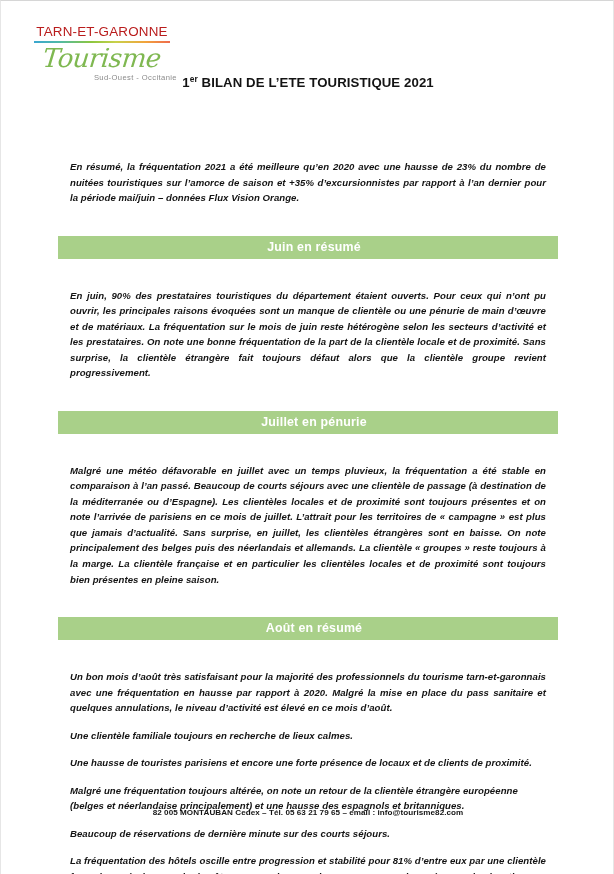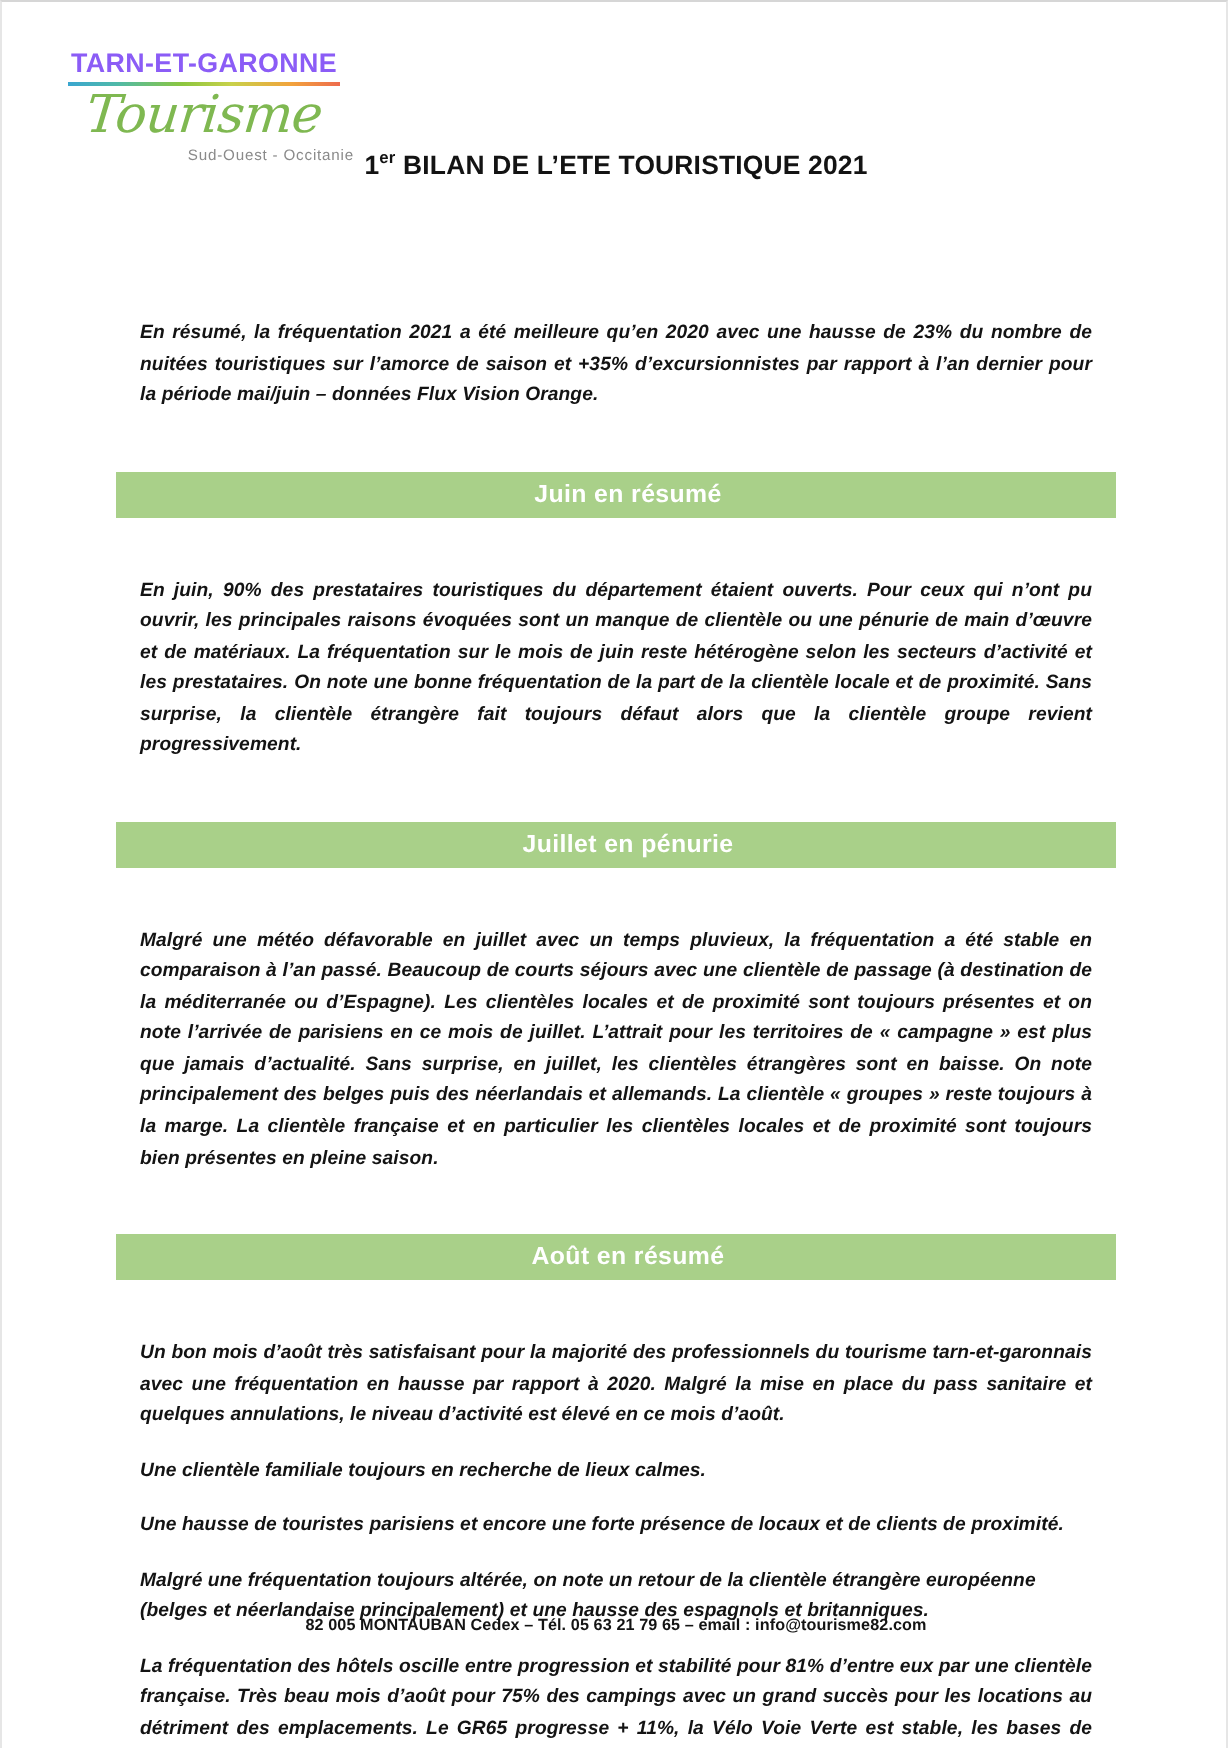--- a/index.html
+++ b/index.html
@@ -26,24 +26,24 @@
   
   .logo {
     position: absolute;
     left: 26px;
     top: 24px;
     width: 150px;
     text-align: center;
   }
   .logo-title {
     font-family: "Liberation Sans", sans-serif;
-    font-weight: bold;
+    font-weight: normal;
     font-size: 13.4px;
     letter-spacing: 0.2px;
-    color: #8b5cf6;
+    color: #b91c1c;
     line-height: 1.05;
     white-space: nowrap;
   }
   .logo-rule {
     height: 2px;
     width: 136px;
     margin: 2px auto 0 auto;
     background: linear-gradient(to right,
         #3aa6d0 0%,
         #4fb9a8 18%,
@@ -173,20 +173,21 @@
     <div class="gap-after-band"></div>
     <p class="body-text">Malgré une météo défavorable en juillet avec un temps pluvieux, la fréquentation a été stable en comparaison à l’an passé. Beaucoup de courts séjours avec une clientèle de passage (à destination de la méditerranée ou d’Espagne). Les clientèles locales et de proximité sont toujours présentes et on note l’arrivée de parisiens en ce mois de juillet. L’attrait pour les territoires de « campagne » est plus que jamais d’actualité. Sans surprise, en juillet, les clientèles étrangères sont en baisse. On note principalement des belges puis des néerlandais et allemands. La clientèle « groupes » reste toujours à la marge. La clientèle française et en particulier les clientèles locales et de proximité sont toujours bien présentes en pleine saison.</p>
 
     <div class="gap-before-band"></div>
     <div class="band">Août en résumé</div>
     <div class="gap-after-band"></div>
     <p class="body-text">Un bon mois d’août très satisfaisant pour la majorité des professionnels du tourisme tarn-et-garonnais avec une fréquentation en hausse par rapport à 2020. Malgré la mise en place du pass sanitaire et quelques annulations, le niveau d’activité est élevé en ce mois d’août.</p>
     <p class="body-text nojust">Une clientèle familiale toujours en recherche de lieux calmes.</p>
     <p class="body-text nojust">Une hausse de touristes parisiens et encore une forte présence de locaux et de clients de proximité.</p>
     <p class="body-text nojust">Malgré une fréquentation toujours altérée, on note un retour de la clientèle étrangère européenne (belges et néerlandaise principalement) et une hausse des espagnols et britanniques.</p>
+    <p class="body-text nojust">Beaucoup de réservations de dernière minute sur des courts séjours.</p>
     <p class="body-text">La fréquentation des hôtels oscille entre progression et stabilité pour 81% d’entre eux par une clientèle française. Très beau mois d’août pour 75% des campings avec un grand succès pour les locations au détriment des emplacements. Le GR65 progresse + 11%, la Vélo Voie Verte est stable, les bases de loisirs sont en chute libre en raison d’un climat capricieux et l’application du pass sanitaire. Les sites et monuments ont bénéficié des conditions climatiques mitigées avec de bons chiffres de fréquentation dans son ensemble.</p>
   </div>
 
   <div class="footer">
     <div>82 005 MONTAUBAN Cedex – Tél. 05 63 21 79 65 – email : info@tourisme82.com</div>
   </div>
 
 </div>
 
 </body></html>

